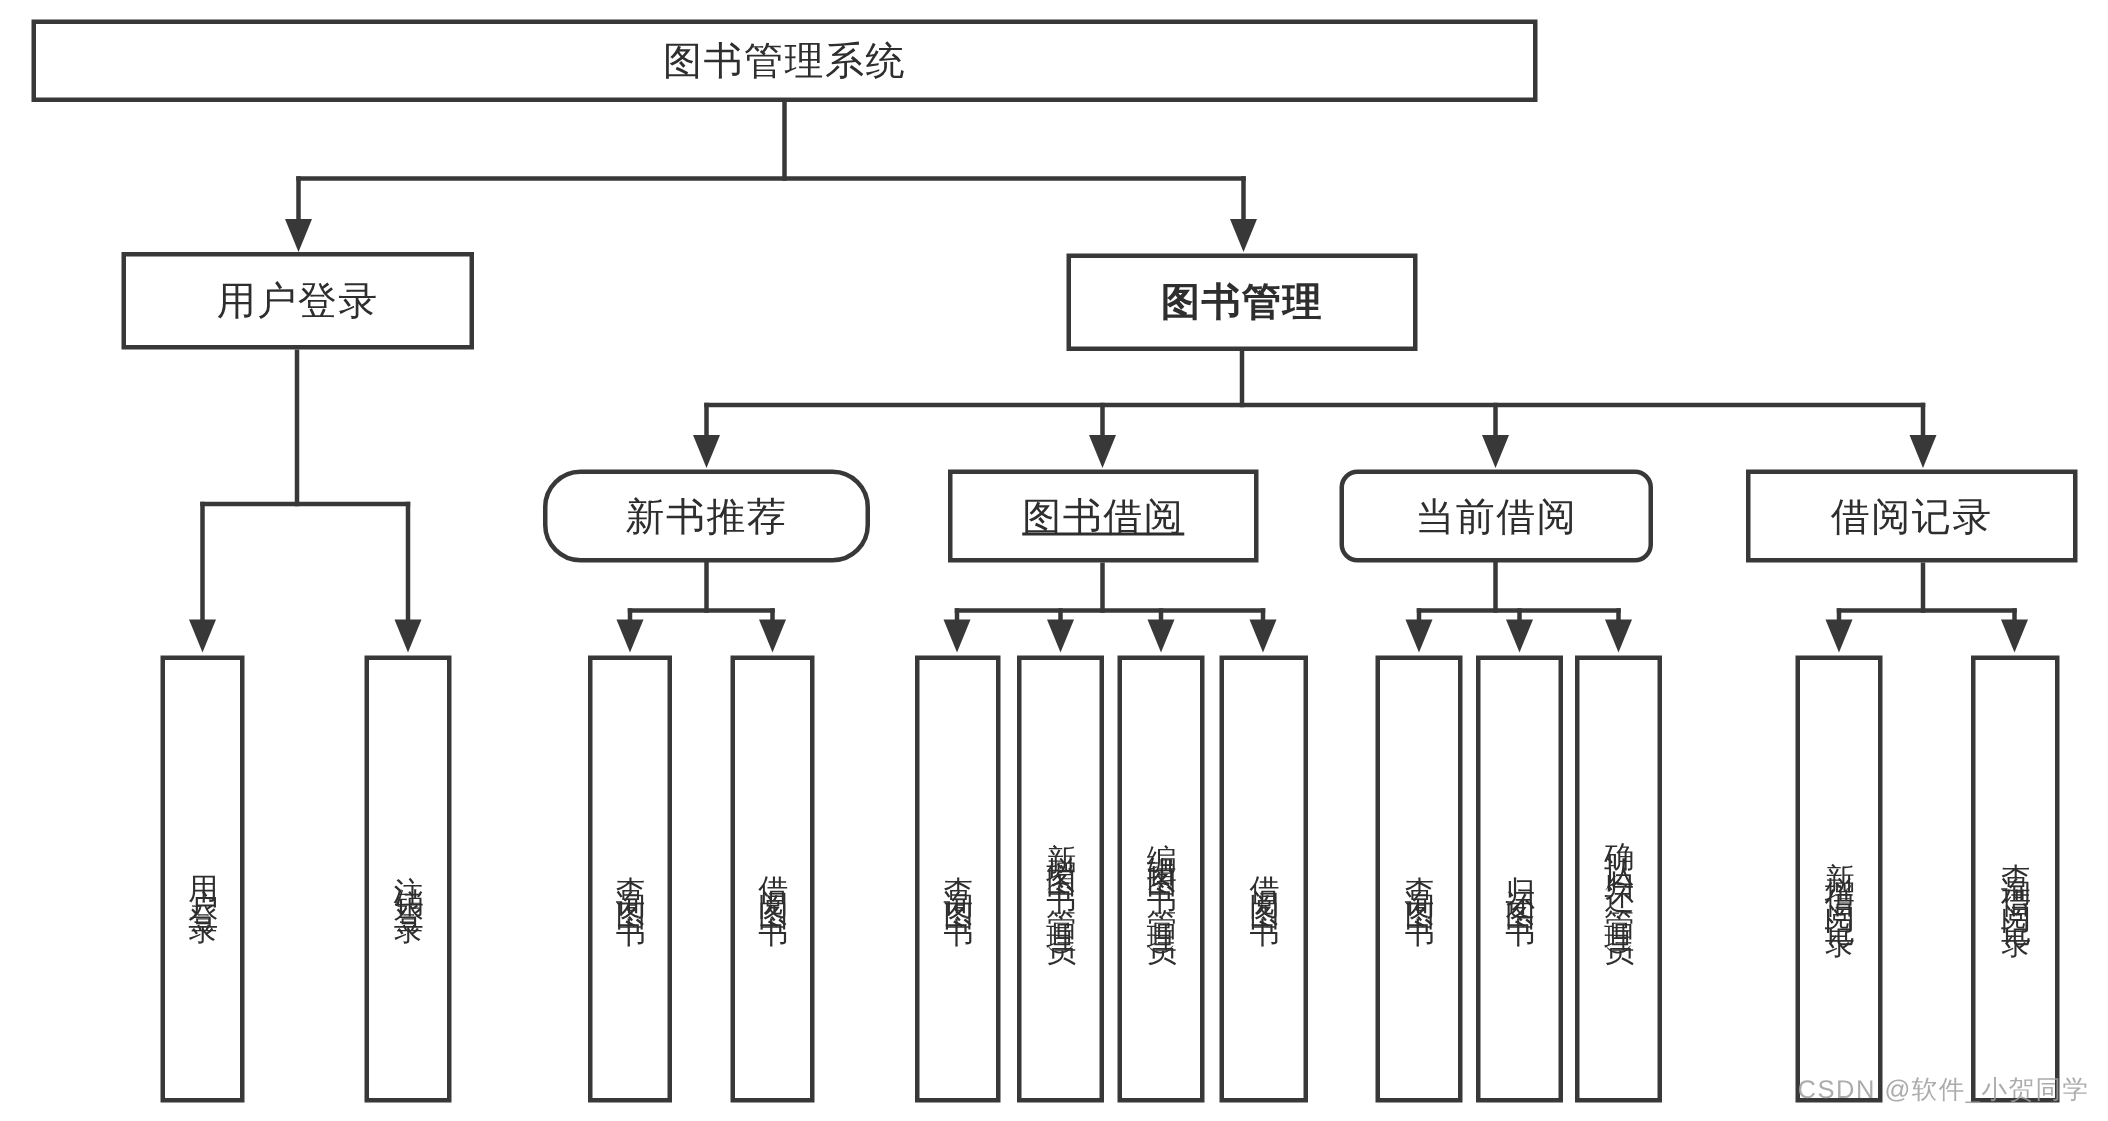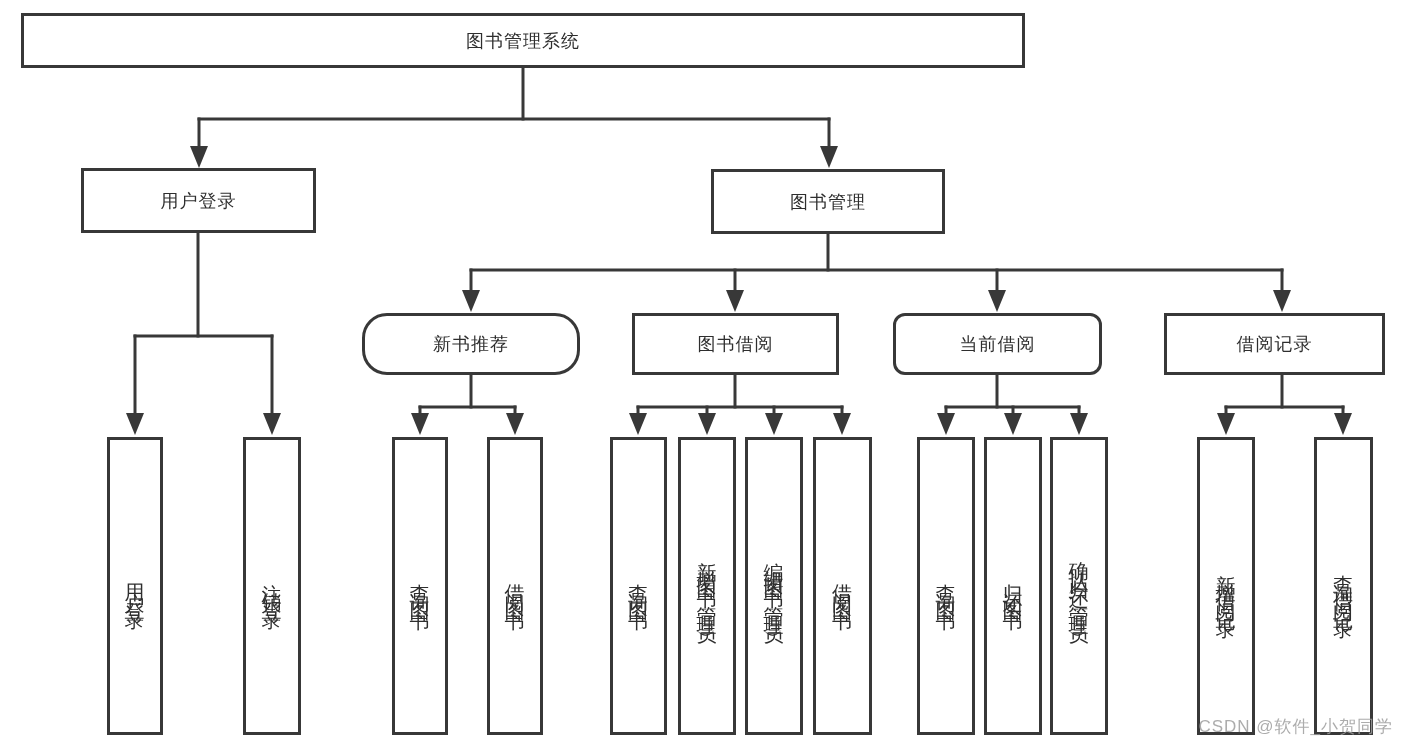--- a/index.html
+++ b/index.html
@@ -13,21 +13,21 @@
   .connectors{position:absolute;left:0;top:0;z-index:1;}
   .node{
     position:absolute;
     box-sizing:border-box;
     border:3px solid #383838;
     background:#ffffff;
     color:#2e2e2e;
     display:flex;align-items:center;justify-content:center;
     z-index:2;
   }
-  .hnode{font-size:18px;letter-spacing:1px;white-space:nowrap;}
+  .hnode{font-size:26px;letter-spacing:1px;white-space:nowrap;}
   .vnode{
     font-size:20px;
     writing-mode:vertical-rl;
     text-orientation:mixed;
     letter-spacing:9px;
     line-height:1;
     white-space:nowrap;
   }
   .watermark{
     position:absolute;
@@ -114,28 +114,28 @@
     </g>
   </svg>
 
   <div class="node hnode" style="left:21px;top:13px;width:1004px;height:55px;">
     <span>图书管理系统</span>
   </div>
 
   <div class="node hnode" style="left:81px;top:168px;width:235px;height:65px;">
     <span>用户登录</span>
   </div>
-  <div class="node hnode" style="left:711px;top:169px;width:234px;height:65px;">
+  <div class="node hnode" style="left:711px;top:169px;width:234px;height:65px;font-weight:bold;">
     <span>图书管理</span>
   </div>
 
   <div class="node hnode" style="left:362px;top:313px;width:218px;height:62px;border-radius:25px;">
     <span>新书推荐</span>
   </div>
-  <div class="node hnode" style="left:632px;top:313px;width:207px;height:62px;">
+  <div class="node hnode" style="left:632px;top:313px;width:207px;height:62px;text-decoration:underline;">
     <span>图书借阅</span>
   </div>
   <div class="node hnode" style="left:893px;top:313px;width:209px;height:62px;border-radius:12px;">
     <span>当前借阅</span>
   </div>
   <div class="node hnode" style="left:1164px;top:313px;width:221px;height:62px;">
     <span>借阅记录</span>
   </div>
 
   <div class="node vnode" style="left:107px;top:437px;width:56px;height:298px;">

